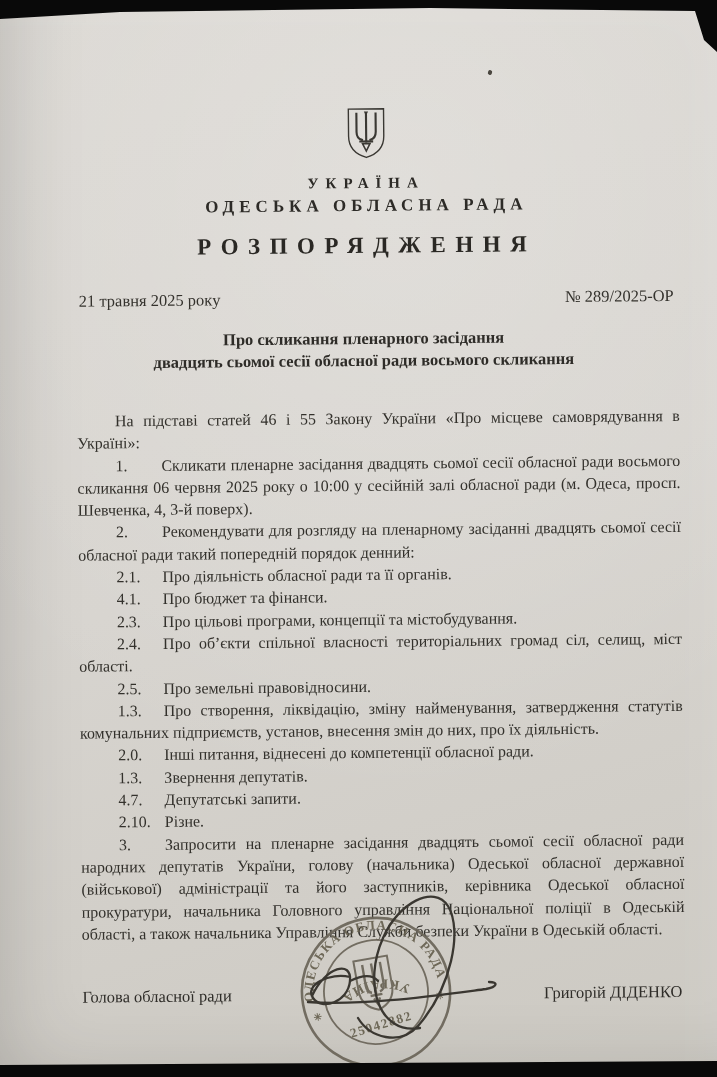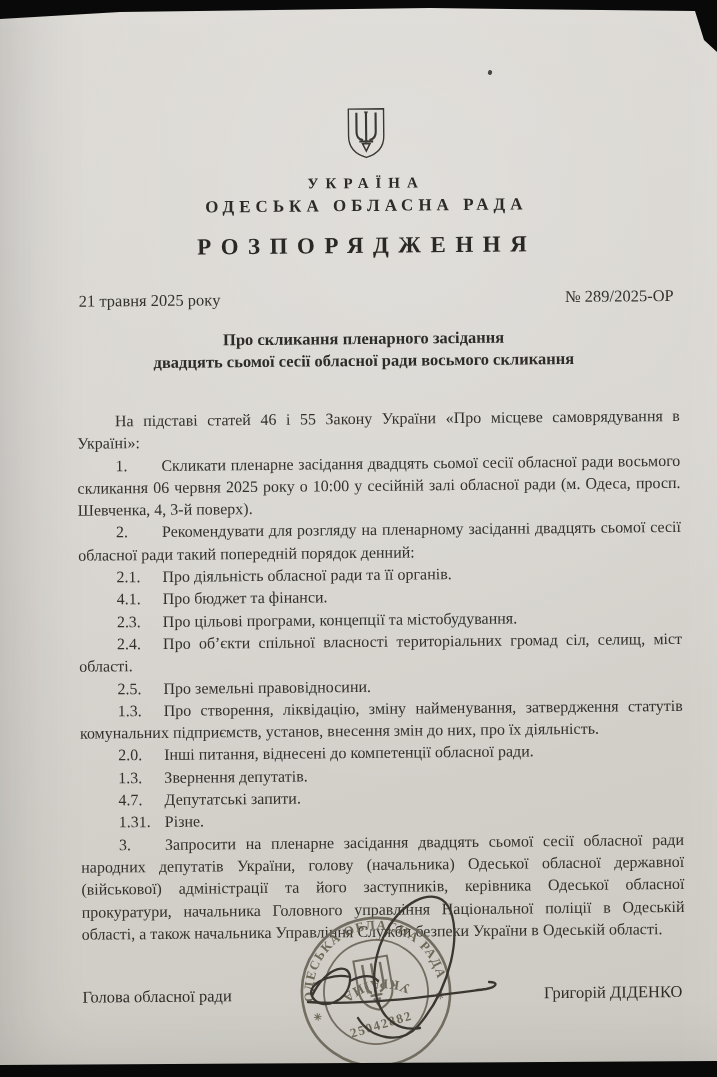--- a/index.html
+++ b/index.html
@@ -96,21 +96,21 @@
     <p><span class="pnum">2.</span><span>Рекомендувати для розгляду на пленарному засіданні двадцять сьомої сесії обласної ради такий попередній порядок денний:</span></p>
     <p><span class="pnum">2.1.</span><span>Про діяльність обласної ради та її органів.</span></p>
     <p><span class="pnum">4.1.</span><span>Про бюджет та фінанси.</span></p>
     <p><span class="pnum">2.3.</span><span>Про цільові програми, концепції та містобудування.</span></p>
     <p><span class="pnum">2.4.</span><span>Про об’єкти спільної власності територіальних громад сіл, селищ, міст області.</span></p>
     <p><span class="pnum">2.5.</span><span>Про земельні правовідносини.</span></p>
     <p><span class="pnum">1.3.</span><span>Про створення, ліквідацію, зміну найменування, затвердження статутів комунальних підприємств, установ, внесення змін до них, про їх діяльність.</span></p>
     <p><span class="pnum">2.0.</span><span>Інші питання, віднесені до компетенції обласної ради.</span></p>
     <p><span class="pnum">1.3.</span><span>Звернення депутатів.</span></p>
     <p><span class="pnum">4.7.</span><span>Депутатські запити.</span></p>
-    <p><span class="pnum">1.31.</span><span>Різне.</span></p>
+    <p><span class="pnum">2.10.</span><span>Різне.</span></p>
     <p><span class="pnum">3.</span><span>Запросити на пленарне засідання двадцять сьомої сесії обласної ради народних депутатів України, голову (начальника) Одеської обласної державної (військової) адміністрації та його заступників, керівника Одеської обласної прокуратури, начальника Головного управління Національної поліції в Одеській області, а також начальника Управління Служби безпеки України в Одеській області.</span></p>
   </div>
 
   <div class="sig-row">
     <span>Голова обласної ради</span>
     <span>Григорій ДІДЕНКО</span>
   </div>
 </div>
 
 <svg class="stamp" viewBox="0 0 160 160">

